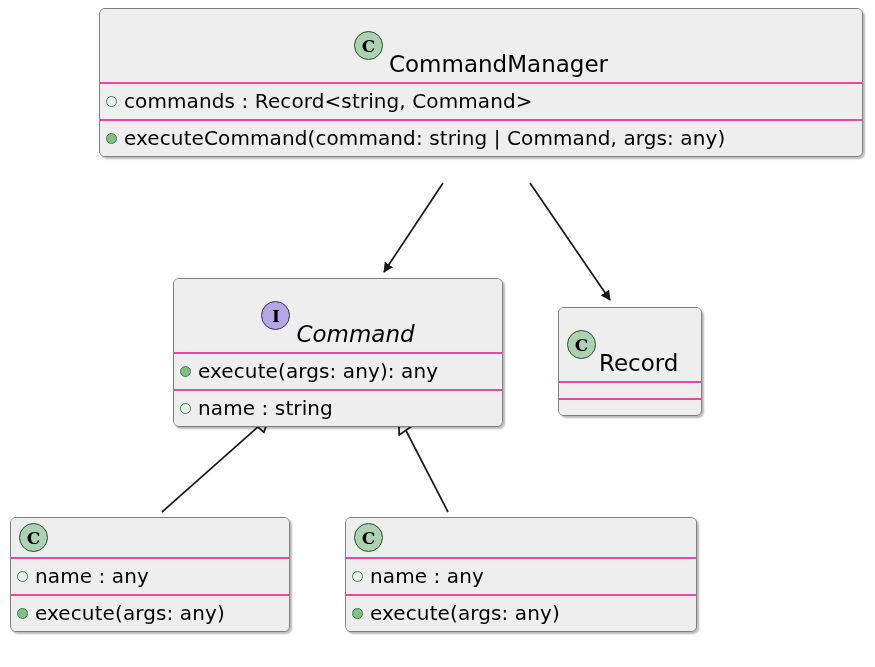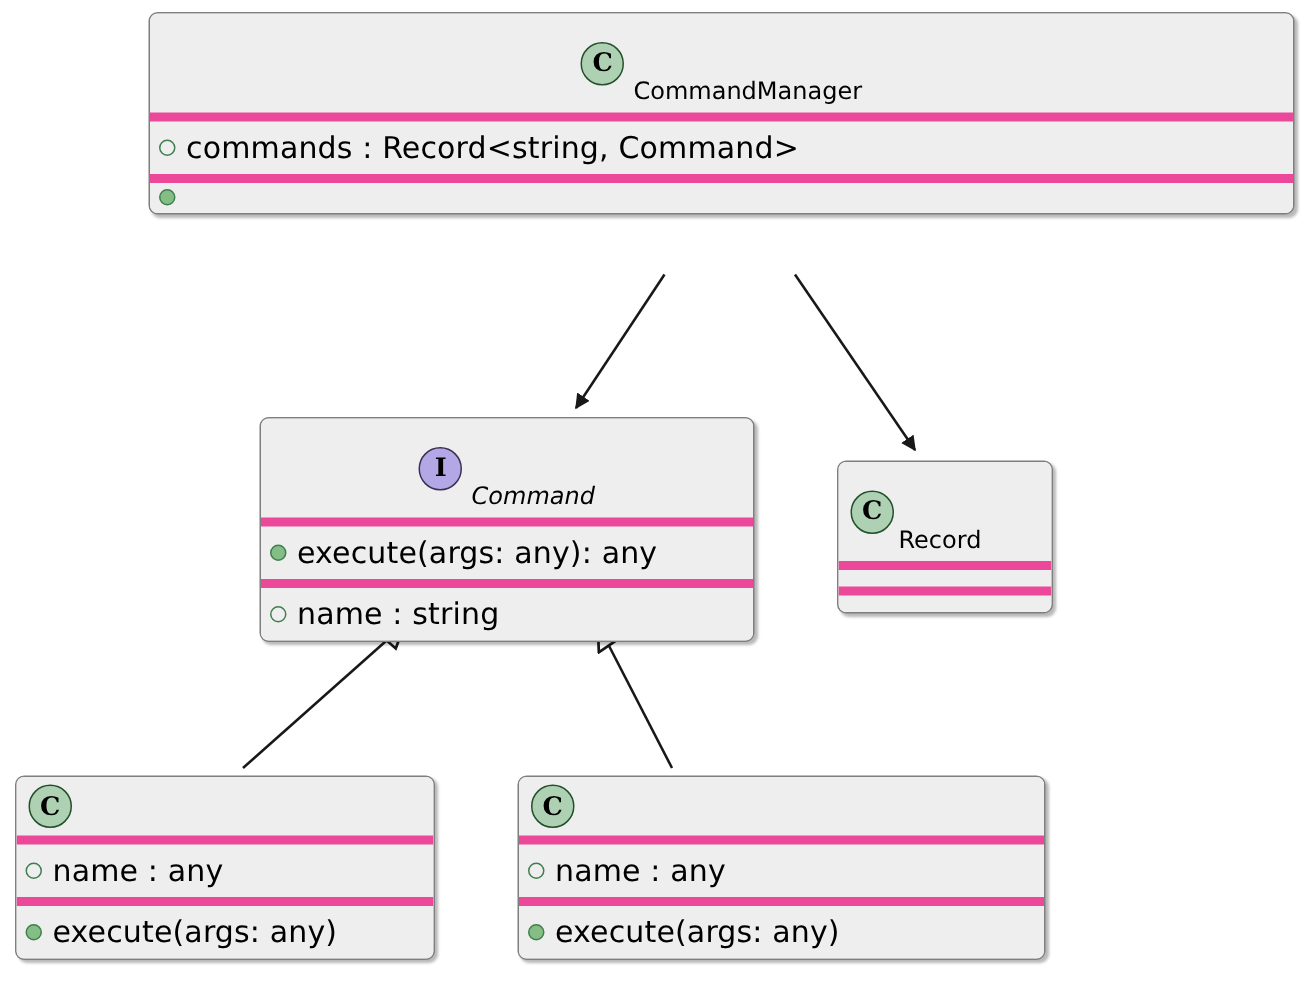--- a/index.html
+++ b/index.html
@@ -46,21 +46,21 @@
     gap: 6px;
     padding: 5px 8px;
     background: #EEEEEE;
   }
   .box-header.left {
     justify-content: flex-start;
     gap: 3px;
   }
   .compartment {
     box-sizing: border-box;
-    border-top: 6px solid #ec4899;
+    border-top: 2px solid #ec4899;
     background: #EEEEEE;
     padding: 4px 6px 5px 6px;
   }
   .compartment.empty {
     padding: 0;
     height: 17px;
   }
   .member {
     display: flex;
     align-items: center;
@@ -91,21 +91,21 @@
   .stereo.class-icon {
     background: #ADD1B2;
     border: 1.6px solid #23502A;
   }
   .stereo.interface-icon {
     background: #B4A7E5;
     border: 1.6px solid #3A3054;
     font-family: "DejaVu Serif", serif;
   }
   .type-name {
-    font-size: 16px;
+    font-size: 23px;
     color: #000000;
     white-space: nowrap;
     margin-top: 37px;
   }
   .type-name.italic {
     font-style: italic;
   }
 
   
   .vis {
@@ -163,20 +163,21 @@
     </div>
     <div class="compartment">
       <div class="member">
         <span class="vis field"></span>
         <span class="member-text">commands : Record&lt;string, Command&gt;</span>
       </div>
     </div>
     <div class="compartment">
       <div class="member">
         <span class="vis method"></span>
+        <span class="member-text">executeCommand(command: string | Command, args: any)</span>
       </div>
     </div>
   </div>
 
   <div class="uml-box" style="left:173px; top:278px; width:330px;">
     <div class="box-header">
       <span class="stereo interface-icon">I</span>
       <span class="type-name italic">Command</span>
     </div>
     <div class="compartment">

